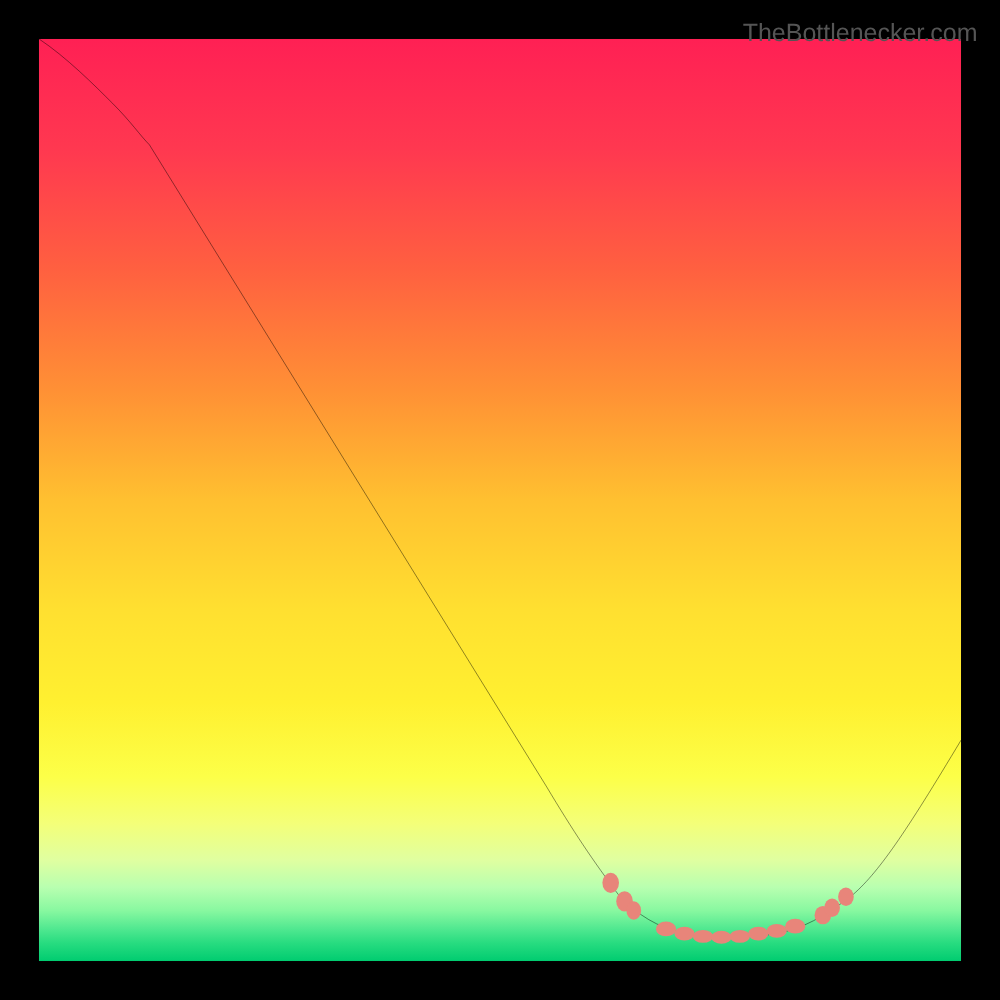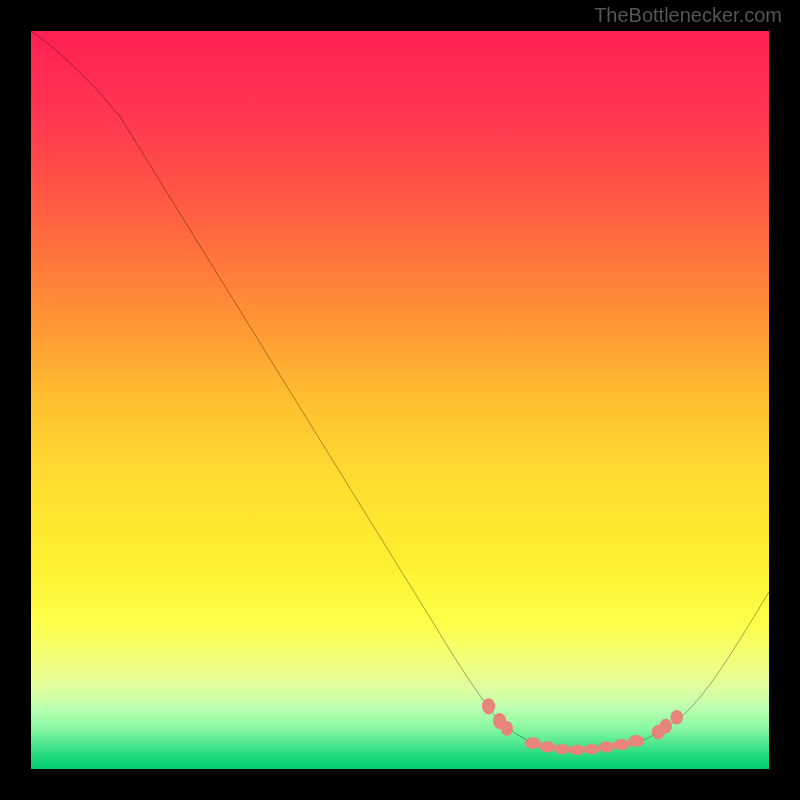--- a/index.html
+++ b/index.html
@@ -9,21 +9,21 @@
     }
     body {
       background: #000;
       width: 800px;
       height: 800px;
       position: relative;
       font-family: Arial, sans-serif;
     }
     .watermark {
       position: absolute;
-      top: 4px;
+      top: 16px;
       right: 18px;
       color: #555;
       font-size: 20px;
       font-weight: 500;
       z-index: 10;
     }
     .chart-container {
       position: absolute;
       top: 31px;
       left: 31px;

